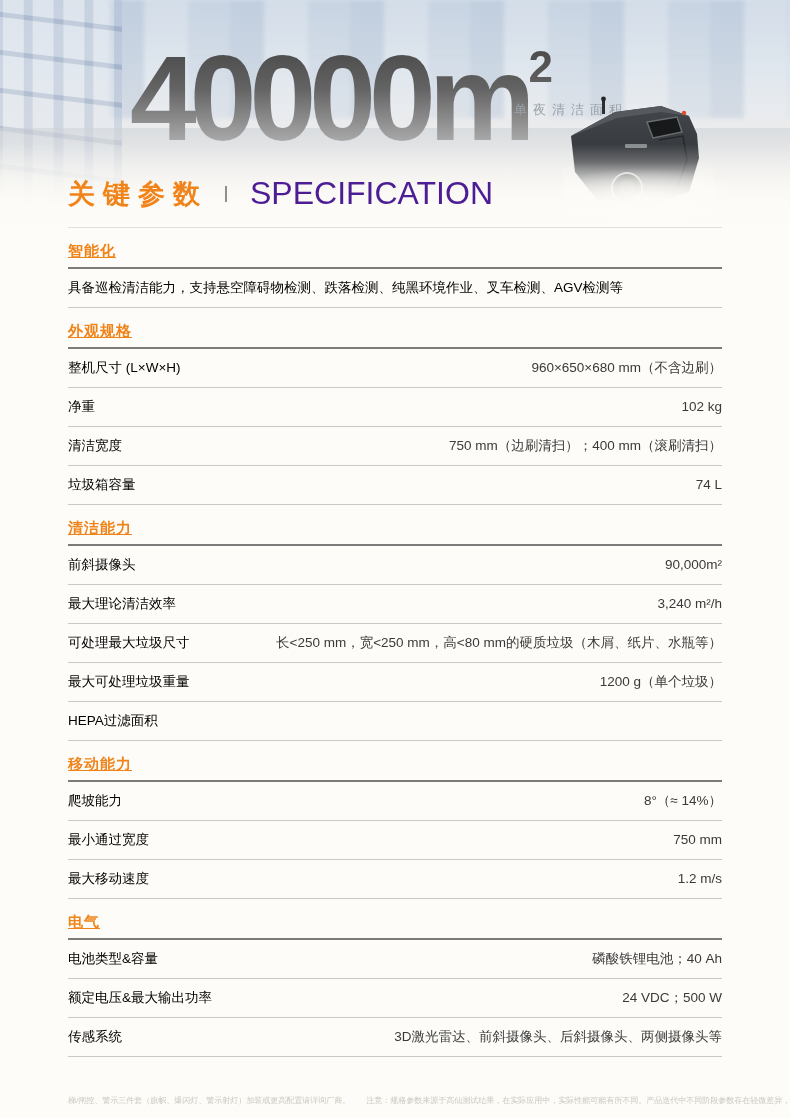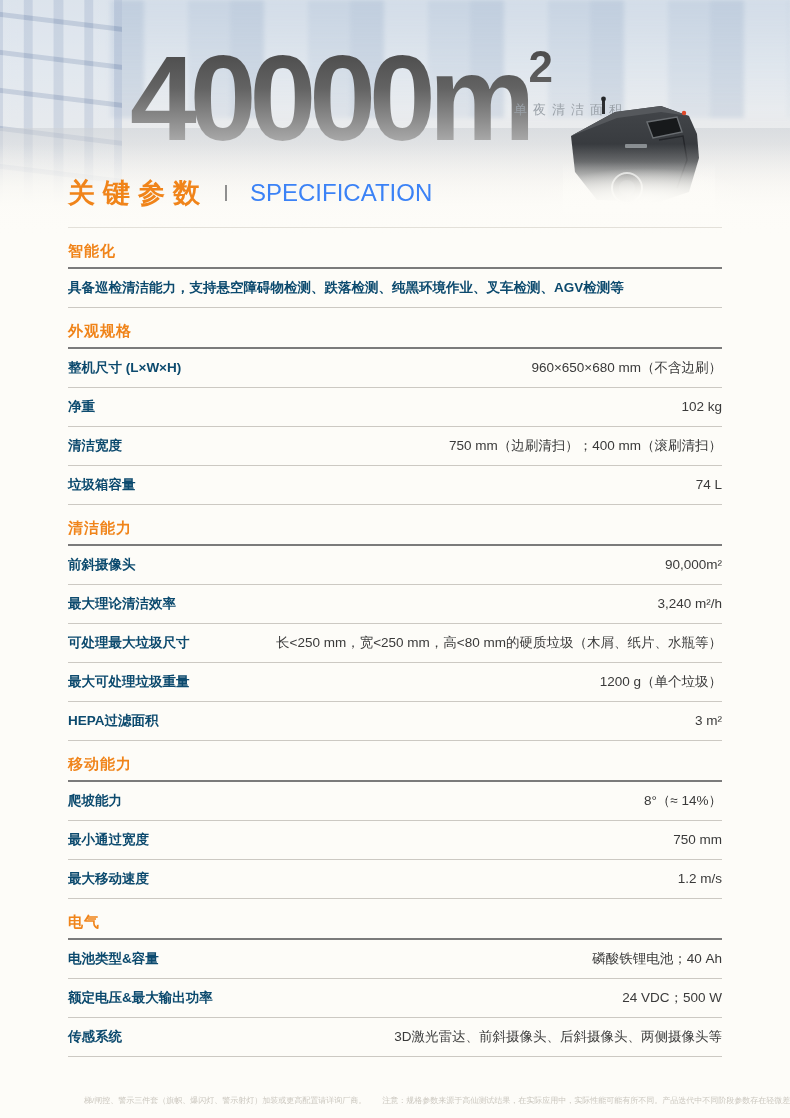--- a/index.html
+++ b/index.html
@@ -35,32 +35,32 @@
   .hero-number sup{font-size:44px;letter-spacing:0;vertical-align:58px;}
   .hero-tagline{position:absolute;left:514px;top:101px;font-size:13px;letter-spacing:6px;
     color:#9aa1a8;white-space:nowrap;}
   .robot{position:absolute;left:563px;top:96px;width:152px;height:118px;}
   .robot-fog{position:absolute;left:540px;top:168px;width:210px;height:64px;
     background:radial-gradient(closest-side, rgba(253,252,248,.95), rgba(253,252,248,0));}
   
   .page-title{position:absolute;left:68px;top:175px;display:flex;align-items:center;gap:23px;}
   .page-title .zh{font-size:27px;font-weight:bold;letter-spacing:8px;color:#F0841A;}
   .page-title .bar{width:2px;height:16px;background:#8f8f8f;margin-left:-6px;}
-  .page-title .en{font-size:24px;color:#3b82f6;letter-spacing:0;}
+  .page-title .en{font-size:32px;color:#4c1d95;letter-spacing:0;}
   
   .content{position:absolute;left:68px;top:227px;width:654px;border-top:1px solid #e3e0d9;}
   .section-title{font-size:15px;font-weight:bold;color:#F0841A;letter-spacing:1px;
-    padding:13px 0 7px;border-bottom:2px solid #7b7b7b;line-height:19px;}
+    padding:13px 0 7px;border-bottom:2px solid #7b7b7b;line-height:19px;text-decoration:underline;}
   .spec-row{display:flex;justify-content:space-between;align-items:center;height:38px;
     border-bottom:1px solid #ccc9c3;font-size:13.5px;line-height:1.3;}
-  .spec-row .label{font-weight:bold;white-space:nowrap;color:#0c4a6e;}
+  .spec-row .label{font-weight:normal;white-space:nowrap;color:#000000;}
   .spec-row .value{flex:1;text-align:right;margin-left:18px;color:#3a3a3a;}
   
   .footer{position:absolute;left:68px;top:1095px;width:700px;display:flex;gap:16px;
-    font-size:8px;color:#cbc7bf;white-space:nowrap;margin-left:16px;}
+    font-size:8px;color:#cbc7bf;white-space:nowrap;}
 </style>
 </head>
 <body>
 
 <div class="hero">
   <div class="hero-bg"></div>
   <div class="hero-skyline"></div>
   <div class="hero-racks"></div>
   <div class="hero-floor"></div>
 
@@ -166,21 +166,20 @@
     <span class="value">长&lt;250 mm，宽&lt;250 mm，高&lt;80 mm的硬质垃圾（木屑、纸片、水瓶等）</span>
   </div>
 
   <div class="spec-row">
     <span class="label">最大可处理垃圾重量</span>
     <span class="value">1200 g（单个垃圾）</span>
   </div>
 
   <div class="spec-row">
     <span class="label">HEPA过滤面积</span>
-    <span class="value">3 m²</span>
   </div>
 </div>
   </div>
 
   <div class="spec-section">
     <div class="section-title">移动能力</div>
     <div class="section-rows">
   <div class="spec-row">
     <span class="label">爬坡能力</span>
     <span class="value">8°（≈ 14%）</span>

